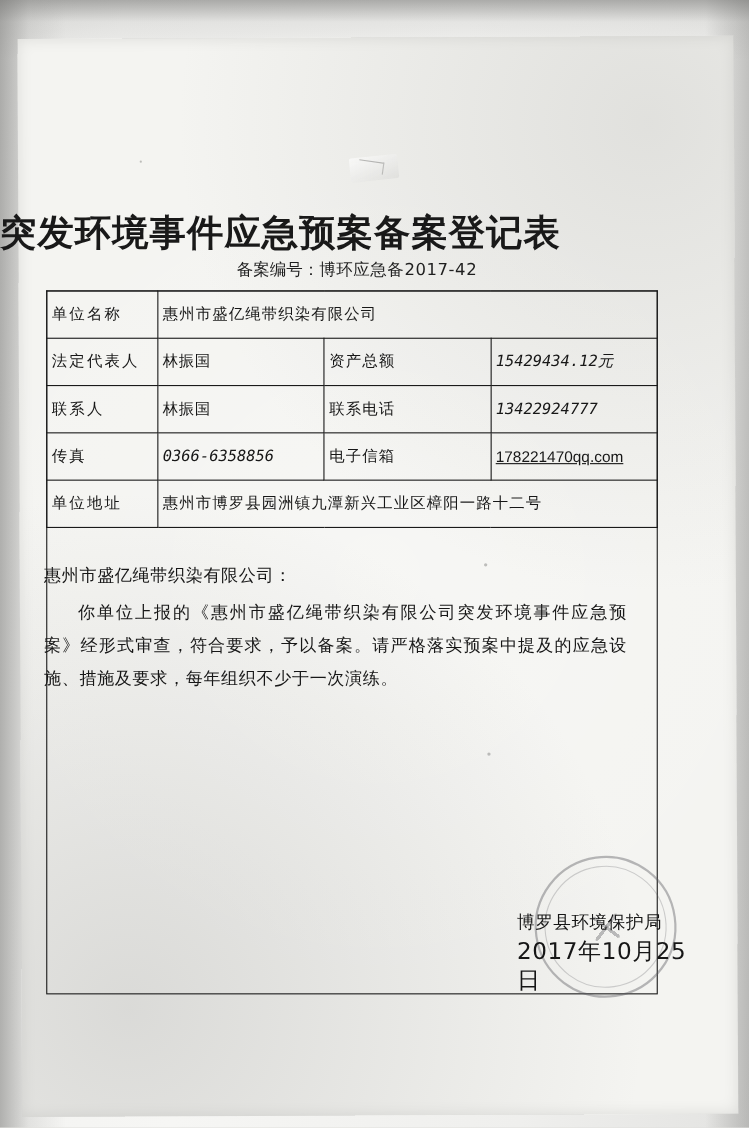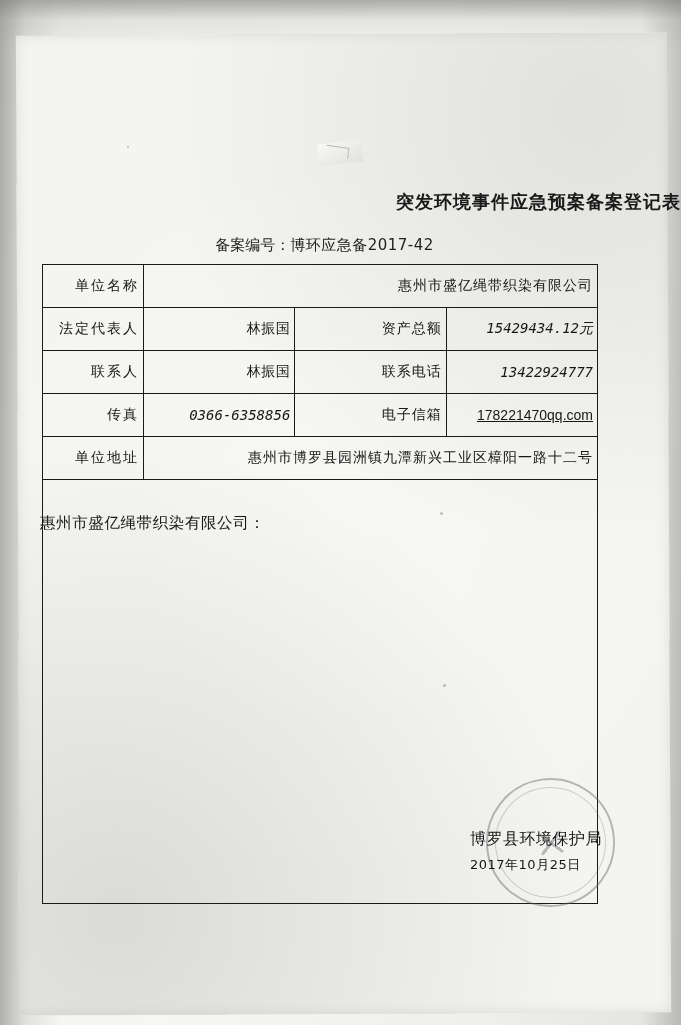--- a/index.html
+++ b/index.html
@@ -44,23 +44,23 @@
     pointer-events:none;
   }
   .doc{
     position:absolute;
     left:0;top:0;width:681px;height:1025px;
     color:#1c1c1c;
   }
   .title{
     position:absolute;
     left:0;top:190px;width:681px;
-    text-align:right;
+    text-align:left;
     font-family:"DejaVu Sans","Liberation Sans",sans-serif;
-    font-size:18px;
+    font-size:33px;
     font-weight:bold;
     letter-spacing:1px;
     color:#191919;
   }
   .docnum{
     position:absolute;
     left:0;top:236px;width:589px;
     text-align:center;
     font-size:15px;
     color:#1f1f1f;
@@ -81,21 +81,21 @@
     position:absolute;
     left:42px;top:264px;
     width:556px;
     border-collapse:collapse;
     table-layout:fixed;
   }
   table.tbl td{
     border:1.2px solid #1a1a1a;
     height:38px;
     font-size:14px;
-    text-align:right;
+    text-align:left;
     vertical-align:middle;
     color:#171717;
     padding:2px 4px;
   }
   td.lbl{ width:92px; letter-spacing:2px;}
   td.lbl2{ width:86px; letter-spacing:1px;}
   td.val{ letter-spacing:.5px; }
   td.valwide{ letter-spacing:1px; }
   .mail{ text-decoration:underline; font-family:Liberation Sans, sans-serif; font-size:13px;}
   .num{ font-family:"DejaVu Sans Mono","Liberation Mono",monospace; font-size:13.5px;font-style:italic; }
@@ -139,21 +139,21 @@
   .signblock{
     position:absolute;
     left:470px;top:826px;
     width:160px;
     font-size:16px;
     line-height:26px;
     color:#161616;
     text-align:left;
     letter-spacing:.5px;
   }
-  .signblock .date{ font-size:13px; }
+  .signblock .date{ font-size:21px; }
 
   .tape{
     position:absolute;
     left:318px;top:142px;
     width:44px;height:22px;
     background:linear-gradient(160deg, rgba(255,255,255,.7), rgba(200,200,198,.35));
     border-radius:2px;
     transform:rotate(-6deg);
     opacity:.9;
   }
@@ -215,20 +215,21 @@
       </tr>
       <tr>
         <td class="lbl">单位地址</td>
         <td class="valwide" colspan="3">惠州市博罗县园洲镇九潭新兴工业区樟阳一路十二号</td>
       </tr>
     </tbody>
       </table>
 
     <div class="bodytext">
       <div class="p1">惠州市盛亿绳带织染有限公司：</div>
+      <div class="p2">你单位上报的《惠州市盛亿绳带织染有限公司突发环境事件应急预案》经形式审查，符合要求，予以备案。请严格落实预案中提及的应急设施、措施及要求，每年组织不少于一次演练。</div>
     </div>
 
     <div class="seal">
       <div class="ring"></div>
     </div>
 
     <div class="signblock">
       <div>博罗县环境保护局</div>
       <div class="date">2017年10月25日</div>
     </div>

